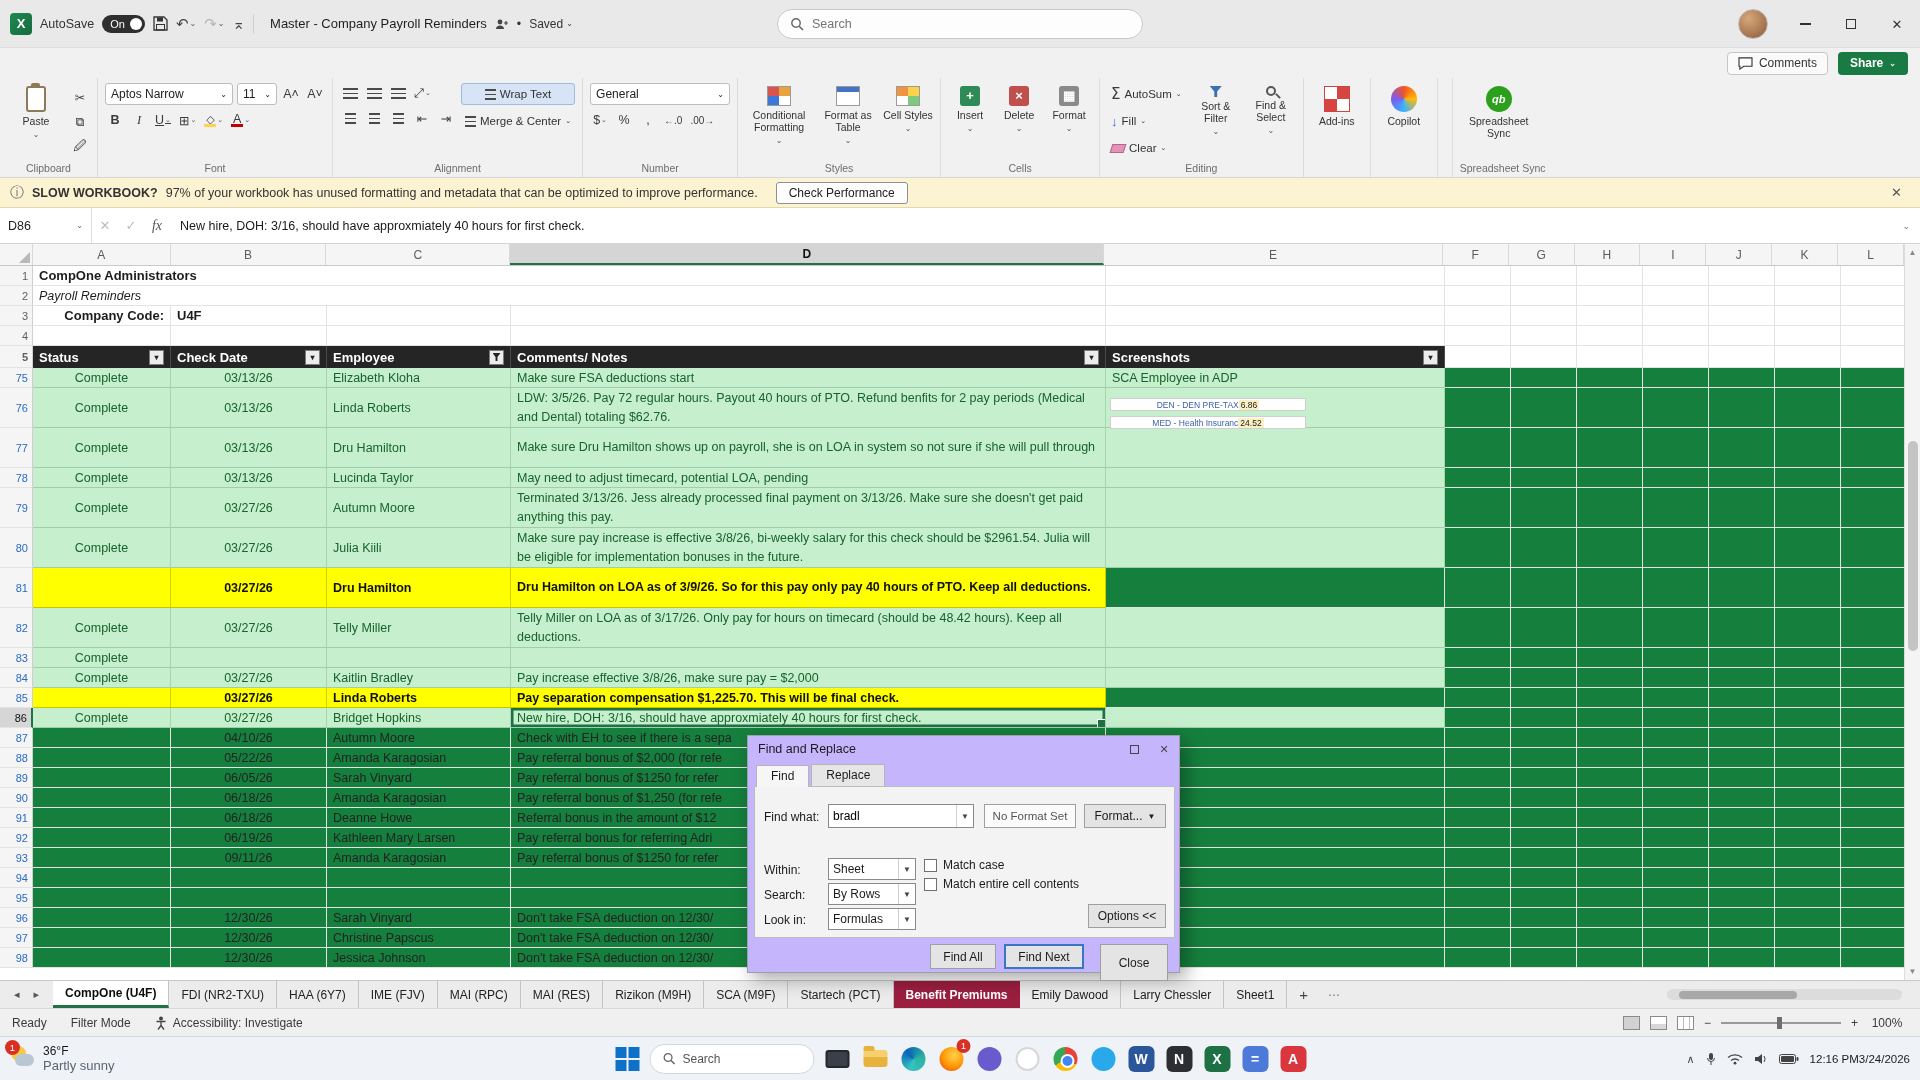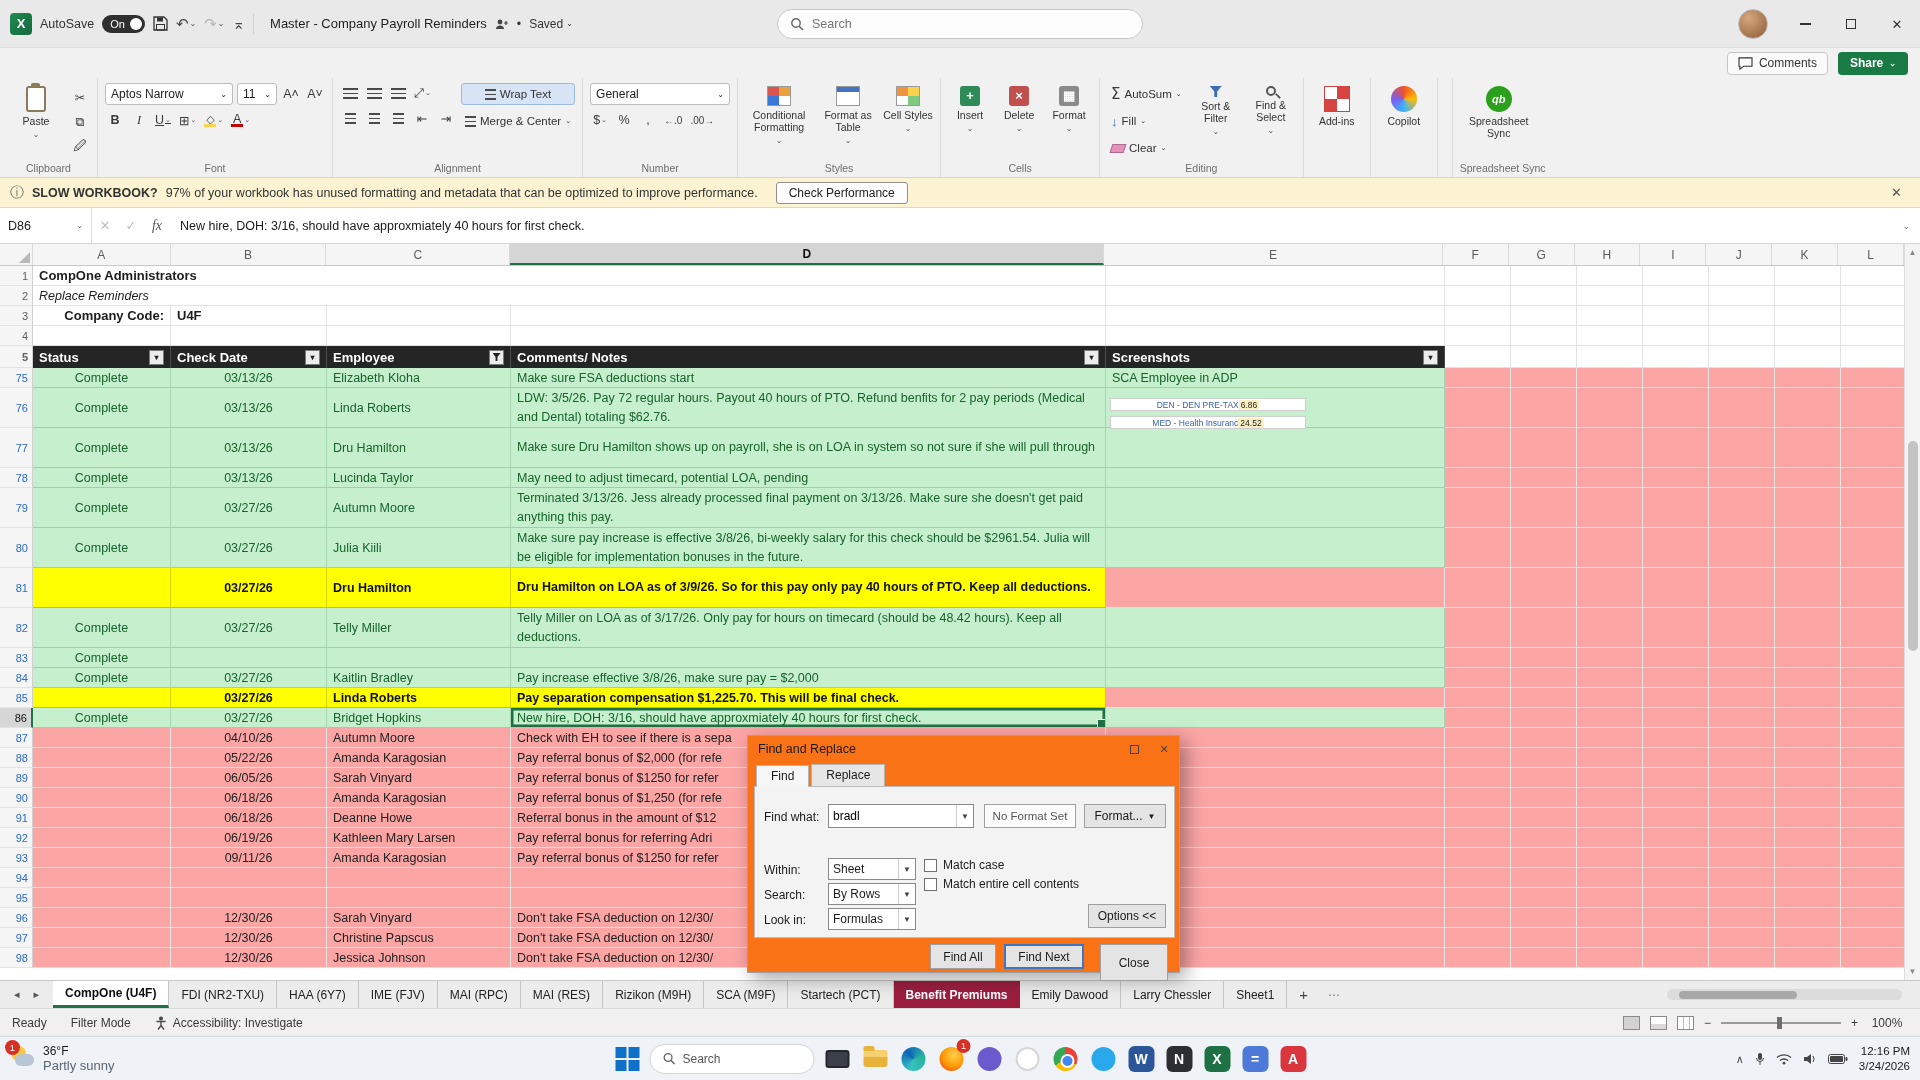--- a/index.html
+++ b/index.html
@@ -89,21 +89,21 @@
   
   :root{--gl:#e3e3e3}
   .grid{position:absolute;left:0;top:244px;width:1904px;height:736px;background:#fff;overflow:hidden}
   .colhead{display:flex;height:22px;background:#f5f5f5;border-bottom:1px solid #c9c9c9;font-size:12px;color:#5c5c5c}
   .colhead .hcell{display:flex;align-items:center;justify-content:center;border-right:1px solid #d9d9d9}
   .corner{width:33px;position:relative;border-right:1px solid #d9d9d9}
   .corner::after{content:"";position:absolute;right:2px;bottom:2px;border-left:11px solid transparent;border-bottom:11px solid #b9b9b9}
   .v-wA{width:138px}.v-wB{width:156px}.v-wC{width:184px}.v-wD{width:595px}.v-wE{width:339px}
   .v-wF,.v-wG,.v-wH,.v-wI,.v-wJ,.v-wK,.v-wL{width:66px}
   .v-selcol{background:#d5d5d5;border-bottom:2px solid #217346;color:#111;font-weight:600}
-  .row{display:flex;height:20px;background:#fca5a5;font-size:12.5px;color:#222}
+  .row{display:flex;height:20px;background:#15803d;font-size:12.5px;color:#222}
   .row.v-tall{height:40px}
   .cell{flex-shrink:0;border-right:1px solid var(--gl);border-bottom:1px solid var(--gl);display:flex;align-items:center;overflow:hidden;white-space:nowrap}
   .gutter{width:33px;background:#f5f5f5;border-right:1px solid #d0d0d0;justify-content:flex-end;padding-right:4px;font-size:11px;color:#5f5f5f}
   .drows .gutter{color:#2b6bc4}
   .ca{width:138px;justify-content:center}
   .cb{width:156px;justify-content:center}
   .cc{width:184px;padding:0 6px}
   .cd{width:595px;padding:0 6px}
   .ce{width:339px;padding:0 6px}
   .cfill{flex:1;border-right:none;background-image:repeating-linear-gradient(to right,transparent 0 65px,var(--gl) 65px 66px)}
@@ -125,21 +125,21 @@
   .miniShots{position:absolute;left:1110px;top:398px;width:196px;z-index:5}
   .mrow{display:flex;justify-content:center;align-items:center;background:#fff;border:1px solid #cfcfcf;height:13px;font-size:8.5px;padding:0 3px;margin-bottom:5px}
   .mrow .ml{color:#3a63a8}
   .mrow .mv{color:#222;background:#faf0c4;padding:0 2px}
   .vscroll{position:absolute;right:0;top:244px;width:16px;height:736px;background:#f4f4f4;border-left:1px solid #dcdcdc;display:flex;flex-direction:column;align-items:center;font-size:8px;color:#888}
   .vthumb{width:10px;height:210px;background:#c4c4c4;border-radius:5px;margin-top:180px}
   .vscroll .arr{padding:4px 0}
   .vscroll .dn{margin-top:auto}
 
   
-  .dialog{position:absolute;left:747px;top:735px;width:433px;height:238px;background:#f97316;border:1px solid #9aa0a6;box-shadow:6px 6px 18px rgba(0,0,0,.35);font-size:12px;color:#1b1b1b;z-index:40}
+  .dialog{position:absolute;left:747px;top:735px;width:433px;height:238px;background:#c4b5fd;border:1px solid #9aa0a6;box-shadow:6px 6px 18px rgba(0,0,0,.35);font-size:12px;color:#1b1b1b;z-index:40}
   .dlg-title{height:26px;display:flex;align-items:center;padding-left:10px;font-size:12.5px}
   .dlg-winbtns{margin-left:auto;display:flex}
   .dlg-winbtns span{width:30px;height:26px;display:flex;align-items:center;justify-content:center;color:#444;font-size:11px}
   .dlg-tabs{position:absolute;left:8px;top:28px;display:flex}
   .dtab{padding:3px 14px;border:1px solid #b5b5b5;border-bottom:none;background:#e6e6e6;font-size:12px;margin-right:2px}
   .dtab.active{background:#f6f6f6;position:relative;z-index:2;top:1px;padding-bottom:4px}
   .dpage{position:absolute;left:6px;top:50px;width:421px;height:152px;border:1px solid #bcbcbc;background:#f3f3f3}
   .dlbl{position:absolute;font-size:12px;color:#1b1b1b}
   .dcombo{position:absolute;display:flex;align-items:center;justify-content:space-between;background:#fff;border:1px solid #8a8a8a;padding:0 4px;font-size:12px}
   .dcombo .chev{font-size:8px;color:#444;border-left:1px solid #cfcfcf;padding-left:4px;height:100%;display:flex;align-items:center}
@@ -196,21 +196,21 @@
   .g-edge{width:24px;height:24px;border-radius:50%;background:conic-gradient(from 200deg,#35c2c0,#0b63b8,#2bb3a0,#35c2c0)}
   .g-firefox{width:24px;height:24px;border-radius:50%;background:radial-gradient(circle at 60% 35%,#ffd24d,#ff9500 55%,#e3342f)}
   .g-violet{width:24px;height:24px;border-radius:50%;background:#6a5acd}
   .g-whitering{width:24px;height:24px;border-radius:50%;background:#fff;border:2px solid #d7d7d7}
   .g-chrome{width:24px;height:24px;border-radius:50%;background:conic-gradient(#ea4335 0 33%,#fbbc05 0 66%,#34a853 0);position:relative}
   .g-chrome::after{content:"";position:absolute;left:7px;top:7px;width:10px;height:10px;border-radius:50%;background:#4285f4;border:2px solid #fff}
   .g-blue{width:24px;height:24px;border-radius:50%;background:#29a9eb}
   .sq{width:26px;height:26px;border-radius:6px;display:flex;align-items:center;justify-content:center;font-size:14px;font-weight:700;color:#fff}
   .g-word{background:#2b579a}.g-dark{background:#2d2d34}.g-excel{background:#1e7145}.g-calc{background:#4d79d8}.g-acrobat{background:#d9363e}
   .tray{position:absolute;right:10px;top:0;height:44px;display:flex;align-items:center;gap:11px;color:#333}
-  .clock{display:flex;flex-direction:column;align-items:flex-end;line-height:1.3;font-size:11.5px;color:#1b1b1b}
+  .clock{display:flex;flex-direction:row;align-items:flex-end;line-height:1.3;font-size:11.5px;color:#1b1b1b}
   .tray .up{font-size:11px;color:#444}
 </style>
 </head>
 <body>
 
 <div class="app">
 
   <div class="titlebar">
     <div class="tb-left">
       <div class="xl-icon">X</div>
@@ -567,21 +567,21 @@
     <div class="trows">
       <div class="trow">
         <div class="cell gutter">1</div>
         <div class="span3 t-bold">CompOne Administrators</div>
         <div class="cell cd"></div>
           <div class="cell ce"></div>
           <div class="cell cfill"></div>
       </div>
       <div class="trow">
         <div class="cell gutter">2</div>
-        <div class="span3 t-ital">Replace Reminders</div>
+        <div class="span3 t-ital">Payroll Reminders</div>
         <div class="cell cd"></div>
           <div class="cell ce"></div>
           <div class="cell cfill"></div>
       </div>
       <div class="trow">
         <div class="cell gutter">3</div>
         <div class="cell ca t-bold" style="justify-content:flex-end;padding-right:6px;background:#fff">Company Code:</div>
         <div class="cell cb t-bold" style="justify-content:flex-start;padding-left:6px">U4F</div>
         <div class="cell cc"></div>
           <div class="cell cd"></div>

